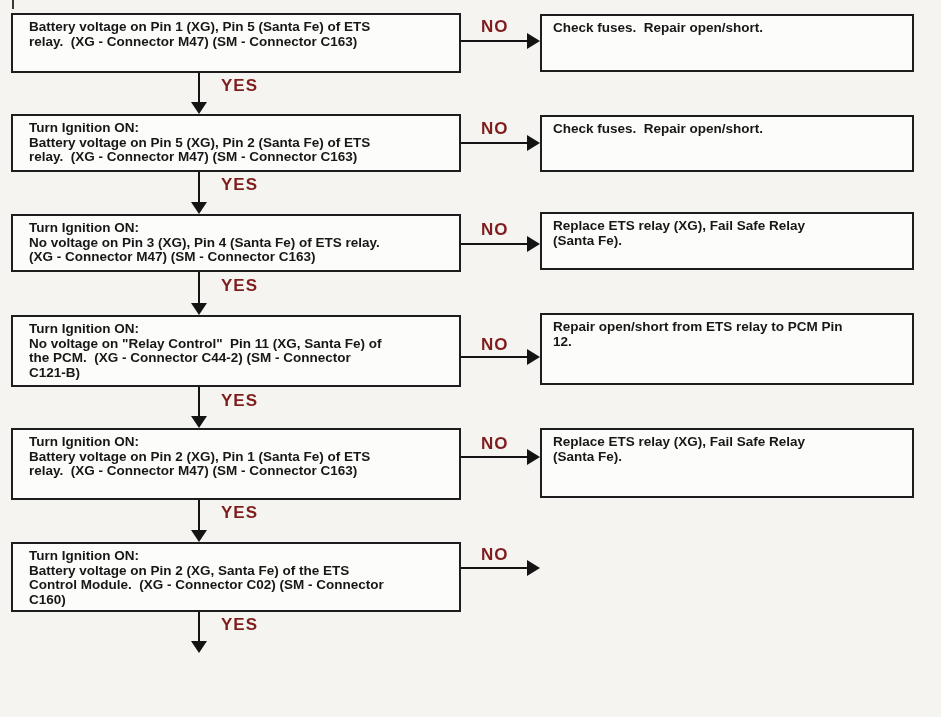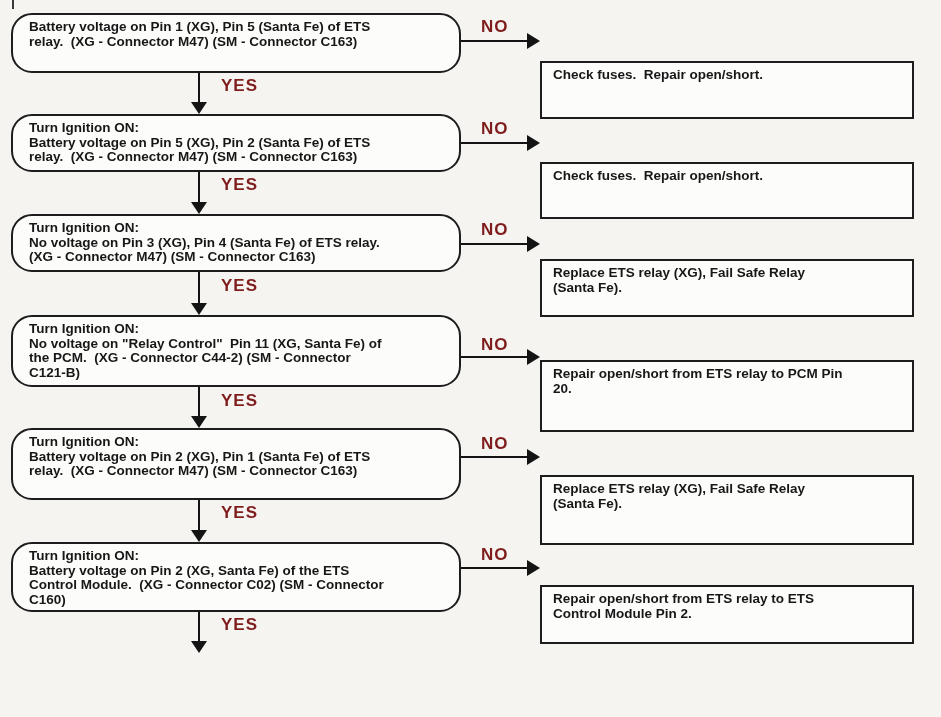--- a/index.html
+++ b/index.html
@@ -8,22 +8,22 @@
     background:#f5f4f1;
     font-family:"Liberation Sans",sans-serif;
     overflow:hidden;
   }
   .box{
     position:absolute;box-sizing:border-box;
     background:#fcfcfb;border:2px solid #1d1d1d;
     color:#171717;font-size:13.5px;font-weight:bold;line-height:14.5px;
     white-space:pre-wrap;
   }
-  .qbox{padding:5px 12px 4px 16px;border-radius:21px;}
-  .abox{padding:5px 10px 4px 11px;margin-top:47px;}
+  .qbox{padding:5px 12px 4px 16px;}
+  .abox{padding:5px 10px 4px 11px;}
   .lbl{
     position:absolute;color:#7f1d1d;
     font-size:17px;font-weight:bold;letter-spacing:1px;
   }
   .hline{position:absolute;height:2px;background:#141414;}
   .vline{position:absolute;width:2px;background:#141414;}
   .head-right{
     position:absolute;width:0;height:0;
     border-top:8px solid transparent;border-bottom:8px solid transparent;
     border-left:13px solid #141414;
@@ -79,21 +79,21 @@
   <div class="lbl" style="left:221px;top:276px">YES</div>
 
   <div class="box qbox" style="left:11px;top:315px;width:450px;height:72px">Turn Ignition ON:
 No voltage on "Relay Control"  Pin 11 (XG, Santa Fe) of
 the PCM.  (XG - Connector C44-2) (SM - Connector
 C121-B)</div>
   <div class="lbl" style="left:481px;top:335px">NO</div>
   <div class="hline" style="left:461px;top:356px;width:67px"></div>
   <div class="head-right" style="left:527px;top:349px"></div>
   <div class="box abox" style="left:540px;top:313px;width:374px;height:72px">Repair open/short from ETS relay to PCM Pin
-20.</div>
+12.</div>
 
   <div class="vline" style="left:198px;top:387px;height:30px"></div>
   <div class="head-down" style="left:191px;top:416px"></div>
   <div class="lbl" style="left:221px;top:391px">YES</div>
 
   <div class="box qbox" style="left:11px;top:428px;width:450px;height:72px">Turn Ignition ON:
 Battery voltage on Pin 2 (XG), Pin 1 (Santa Fe) of ETS
 relay.  (XG - Connector M47) (SM - Connector C163)</div>
   <div class="lbl" style="left:481px;top:434px">NO</div>
   <div class="hline" style="left:461px;top:456px;width:67px"></div>
@@ -105,21 +105,19 @@
   <div class="head-down" style="left:191px;top:530px"></div>
   <div class="lbl" style="left:221px;top:503px">YES</div>
 
   <div class="box qbox" style="left:11px;top:542px;width:450px;height:70px">Turn Ignition ON:
 Battery voltage on Pin 2 (XG, Santa Fe) of the ETS
 Control Module.  (XG - Connector C02) (SM - Connector
 C160)</div>
   <div class="lbl" style="left:481px;top:545px">NO</div>
   <div class="hline" style="left:461px;top:567px;width:67px"></div>
   <div class="head-right" style="left:527px;top:560px"></div>
-  <div class="box abox" style="left:540px;top:538px;width:374px;height:59px">Repair open/short from ETS relay to ETS
-Control Module Pin 2.</div>
 
   <div class="vline" style="left:198px;top:612px;height:30px"></div>
   <div class="head-down" style="left:191px;top:641px"></div>
   <div class="lbl" style="left:221px;top:615px">YES</div>
 
 
 </div>
 
 </body></html>

